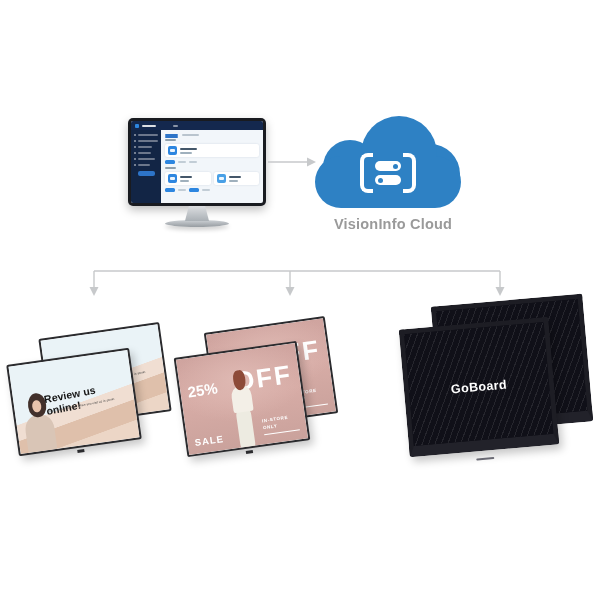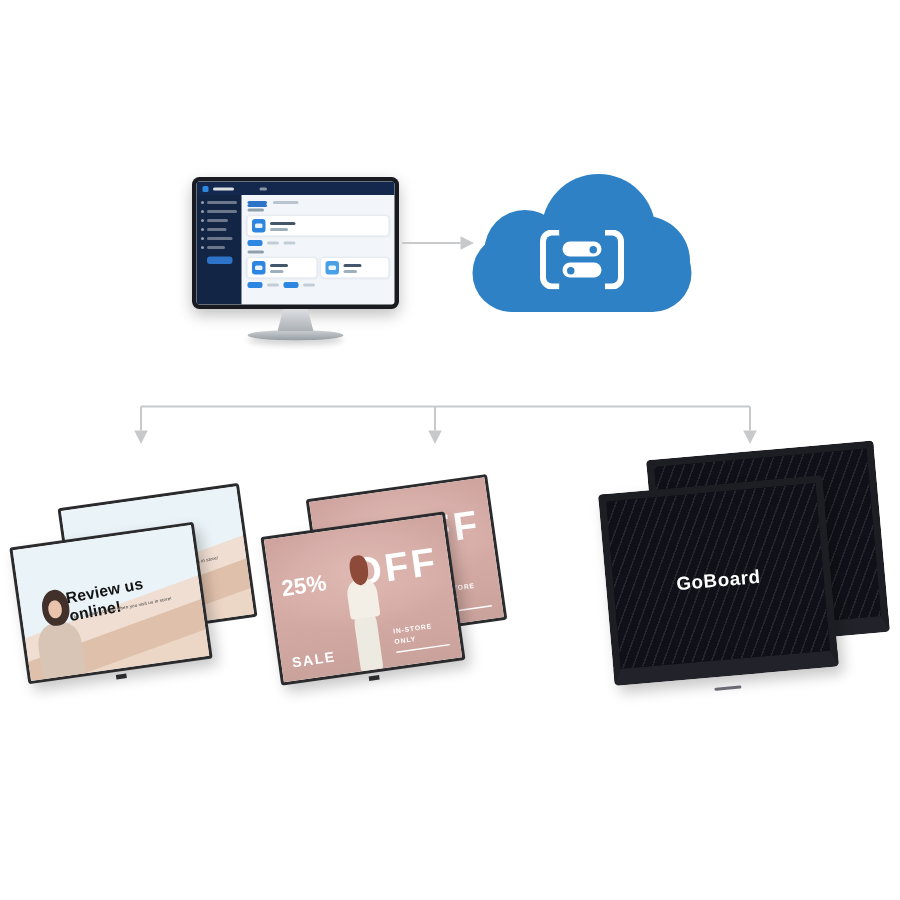--- a/index.html
+++ b/index.html
@@ -252,20 +252,21 @@
       <div class="toggles">
         <div class="pill">
             <div class="knob knob-r"></div>
           </div>
         <div class="pill">
             <div class="knob knob-l"></div>
           </div>
       </div>
     </div>
   </div>
+  <div class="cloud-label">VisionInfo Cloud</div>
 
   <div class="grp" style="left:10px;top:330px;width:200px;height:146px;">
     <div class="pwrap" style="left:34px;top:0;width:122px;height:90px;transform:rotate(-8deg);">
       <div class="panel" style="left:0;top:0;width:122px;height:90px;">
         <div class="rev-art"></div>
         <div class="rev-woman">
           <div class="rw-body"></div>
             <div class="rw-hair"></div>
             <div class="rw-face"></div>
         </div>

